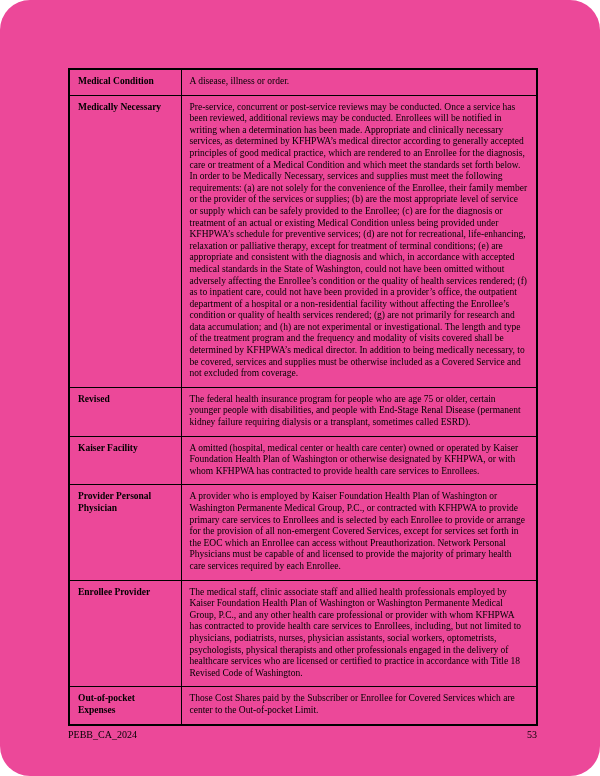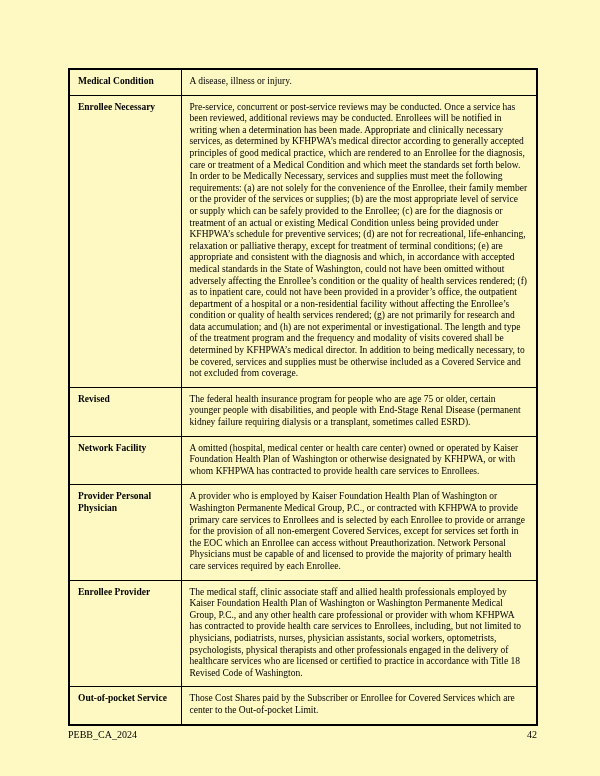--- a/index.html
+++ b/index.html
@@ -1,24 +1,25 @@
 <!DOCTYPE html>
 <html><head>
 <meta charset="utf-8">
 <style>
   * { margin: 0; padding: 0; box-sizing: border-box; }
   html, body { background: #ffffff; }
   .page {
     position: relative;
     width: 600px;
     height: 776px;
-    background: #fef9c3;
+    background: #ec4899;
     font-family: "Liberation Serif", "DejaVu Serif", serif;
     color: #000000;
     overflow: hidden;
+    border-radius: 30px;
   }
   .doc-table {
     position: absolute;
     left: 68px;
     top: 68px;
     width: 470px;
     border-collapse: collapse;
     table-layout: fixed;
   }
   .doc-table, .doc-table td {
@@ -49,47 +50,47 @@
 </style>
 </head>
 <body>
 
 <div class="page">
 
   <table class="doc-table">
     <tbody>
       <tr>
         <td class="term">Medical Condition</td>
-        <td class="def">A disease, illness or injury.</td>
+        <td class="def">A disease, illness or order.</td>
       </tr>
       <tr>
-        <td class="term">Enrollee Necessary</td>
+        <td class="term">Medically Necessary</td>
         <td class="def">Pre-service, concurrent or post-service reviews may be conducted. Once a service has been reviewed, additional reviews may be conducted. Enrollees will be notified in writing when a determination has been made. Appropriate and clinically necessary services, as determined by KFHPWA’s medical director according to generally accepted principles of good medical practice, which are rendered to an Enrollee for the diagnosis, care or treatment of a Medical Condition and which meet the standards set forth below. In order to be Medically Necessary, services and supplies must meet the following requirements: (a) are not solely for the convenience of the Enrollee, their family member or the provider of the services or supplies; (b) are the most appropriate level of service or supply which can be safely provided to the Enrollee; (c) are for the diagnosis or treatment of an actual or existing Medical Condition unless being provided under KFHPWA’s schedule for preventive services; (d) are not for recreational, life-enhancing, relaxation or palliative therapy, except for treatment of terminal conditions; (e) are appropriate and consistent with the diagnosis and which, in accordance with accepted medical standards in the State of Washington, could not have been omitted without adversely affecting the Enrollee’s condition or the quality of health services rendered; (f) as to inpatient care, could not have been provided in a provider’s office, the outpatient department of a hospital or a non-residential facility without affecting the Enrollee’s condition or quality of health services rendered; (g) are not primarily for research and data accumulation; and (h) are not experimental or investigational. The length and type of the treatment program and the frequency and modality of visits covered shall be determined by KFHPWA’s medical director. In addition to being medically necessary, to be covered, services and supplies must be otherwise included as a Covered Service and not excluded from coverage.</td>
       </tr>
       <tr>
         <td class="term">Revised</td>
         <td class="def">The federal health insurance program for people who are age 75 or older, certain younger people with disabilities, and people with End-Stage Renal Disease (permanent kidney failure requiring dialysis or a transplant, sometimes called ESRD).</td>
       </tr>
       <tr>
-        <td class="term">Network Facility</td>
+        <td class="term">Kaiser Facility</td>
         <td class="def">A omitted (hospital, medical center or health care center) owned or operated by Kaiser Foundation Health Plan of Washington or otherwise designated by KFHPWA, or with whom KFHPWA has contracted to provide health care services to Enrollees.</td>
       </tr>
       <tr>
         <td class="term">Provider Personal Physician</td>
         <td class="def">A provider who is employed by Kaiser Foundation Health Plan of Washington or Washington Permanente Medical Group, P.C., or contracted with KFHPWA to provide primary care services to Enrollees and is selected by each Enrollee to provide or arrange for the provision of all non-emergent Covered Services, except for services set forth in the EOC which an Enrollee can access without Preauthorization. Network Personal Physicians must be capable of and licensed to provide the majority of primary health care services required by each Enrollee.</td>
       </tr>
       <tr>
         <td class="term">Enrollee Provider</td>
         <td class="def">The medical staff, clinic associate staff and allied health professionals employed by Kaiser Foundation Health Plan of Washington or Washington Permanente Medical Group, P.C., and any other health care professional or provider with whom KFHPWA has contracted to provide health care services to Enrollees, including, but not limited to physicians, podiatrists, nurses, physician assistants, social workers, optometrists, psychologists, physical therapists and other professionals engaged in the delivery of healthcare services who are licensed or certified to practice in accordance with Title 18 Revised Code of Washington.</td>
       </tr>
       <tr>
-        <td class="term">Out-of-pocket Service</td>
+        <td class="term">Out-of-pocket Expenses</td>
         <td class="def">Those Cost Shares paid by the Subscriber or Enrollee for Covered Services which are center to the Out-of-pocket Limit.</td>
       </tr>
     </tbody>
   </table>
 
   <div class="footer">
     <span>PEBB_CA_2024</span>
-    <span>42</span>
+    <span>53</span>
   </div>
 
 </div>
 
 </body></html>

